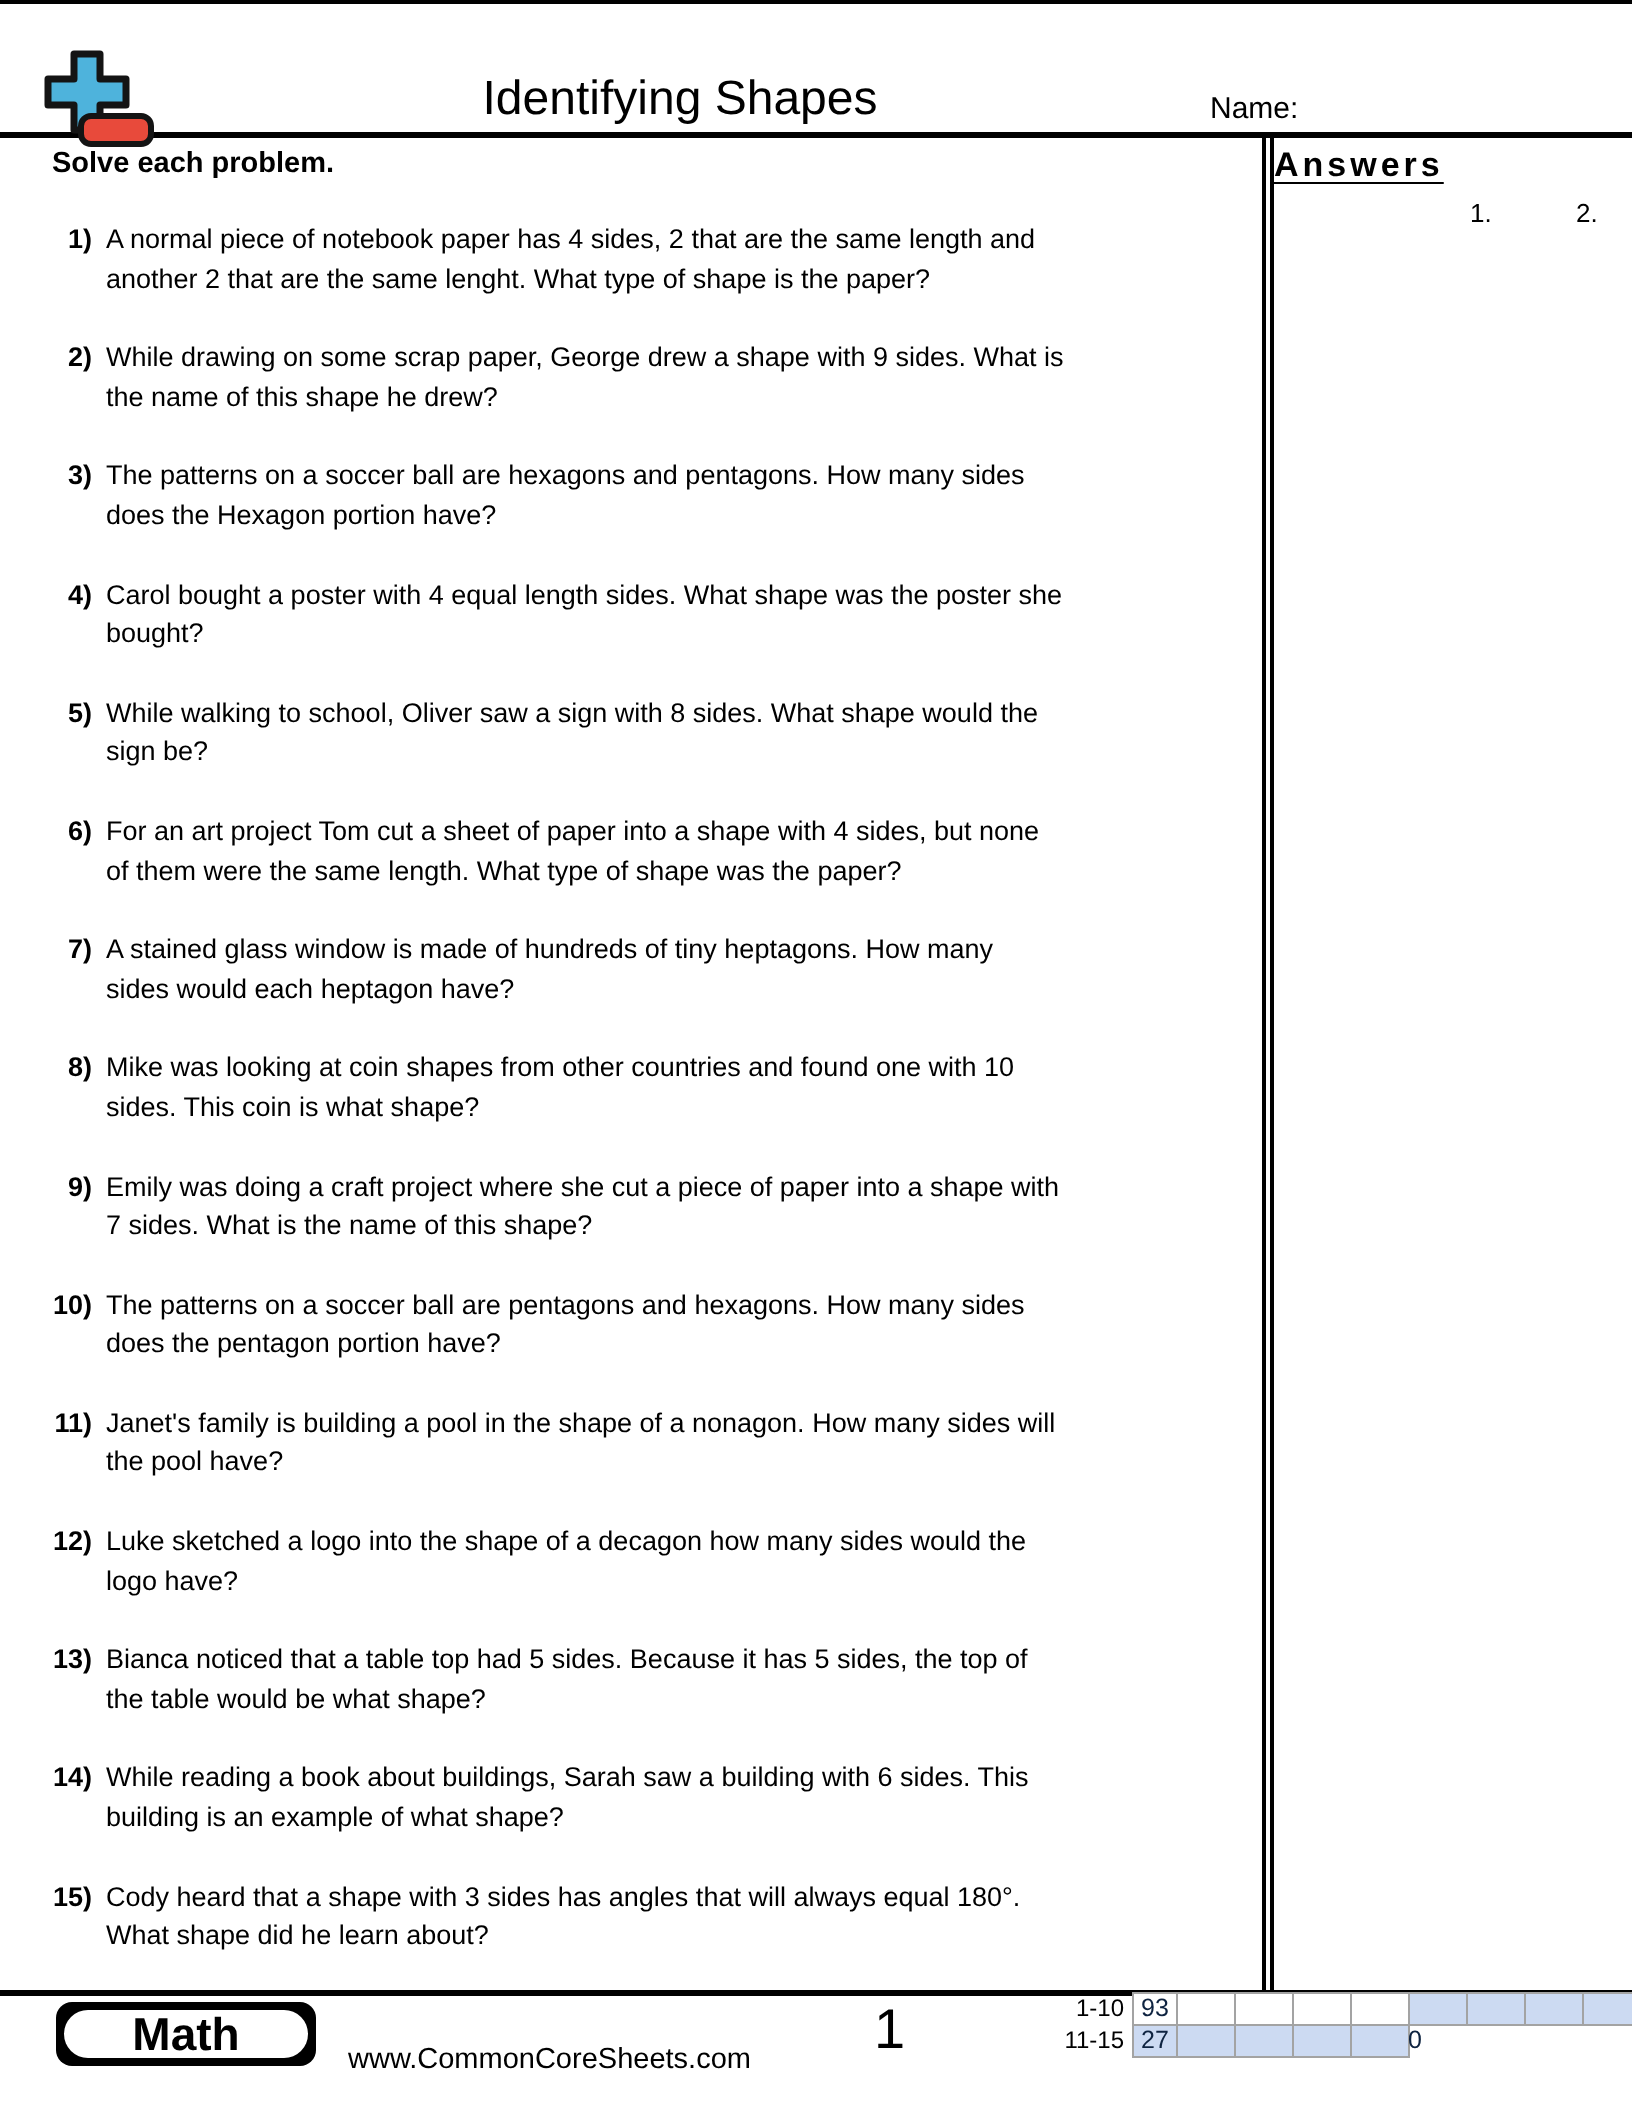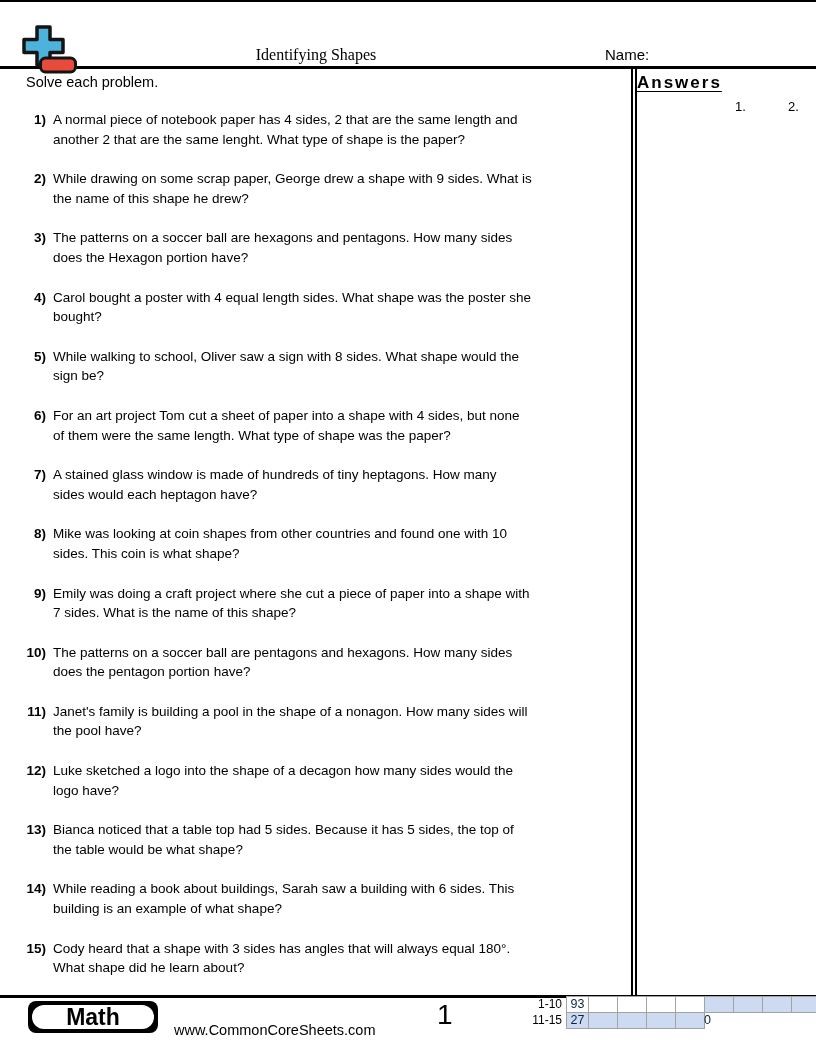--- a/index.html
+++ b/index.html
@@ -5,27 +5,27 @@
   html,body { margin:0; padding:0; }
   body {
     width:816px; height:1056px; background:#fff; color:#000;
     font-family:"Liberation Sans", sans-serif; position:relative; overflow:hidden;
   }
   .top-rule { position:absolute; top:0; left:0; width:816px; height:2px; background:#000; }
 
   
   header { position:relative; height:66px; border-bottom:3px solid #000; }
   .logo-icon { position:absolute; left:20px; top:24px; z-index:3; }
-  .page-title { position:absolute; left:316px; transform:translateX(-50%); bottom:2px; font-size:16px; white-space:nowrap;font-family:Liberation Serif, serif; }
+  .page-title { position:absolute; left:340px; transform:translateX(-50%); bottom:2px; font-size:24px; white-space:nowrap; }
   .name-label { position:absolute; left:560px; bottom:3px; font-size:15px;margin-left:45px; }
 
   
   .main { display:flex; height:926px; }
   .main-left { width:632px; box-sizing:border-box; }
-  .instructions { padding:5px 0 0 26px; font-weight:normal; font-size:14.5px; height:28px; box-sizing:border-box; }
+  .instructions { padding:5px 0 0 26px; font-weight:bold; font-size:14.5px; height:28px; box-sizing:border-box; }
   ol.questions { list-style:none; margin:0; padding:13px 0 0 0; }
   ol.questions li { display:flex; margin-bottom:20px; }
   .qnum { flex:none; width:46px; text-align:right; font-weight:bold; font-size:13.5px; line-height:19.6px; }
   .qtext { margin-left:7px; width:578px; font-size:13.5px; line-height:19.6px; white-space:pre-line; }
 
   .main-right { flex:1; border-left:6px double #000; display:flex; flex-direction:row; }
   .answers-title { margin-top:4px; height:20px; text-align:center; font-weight:bold; font-size:17px;
     letter-spacing:2px; text-decoration:underline; text-underline-offset:3px; }
   .arow { display:flex; align-items:flex-end; height:44.6px; padding:0 24px 0 2px; box-sizing:border-box; }
   .anum { flex:none; width:22px; text-align:right; font-size:13px; line-height:15px; }

